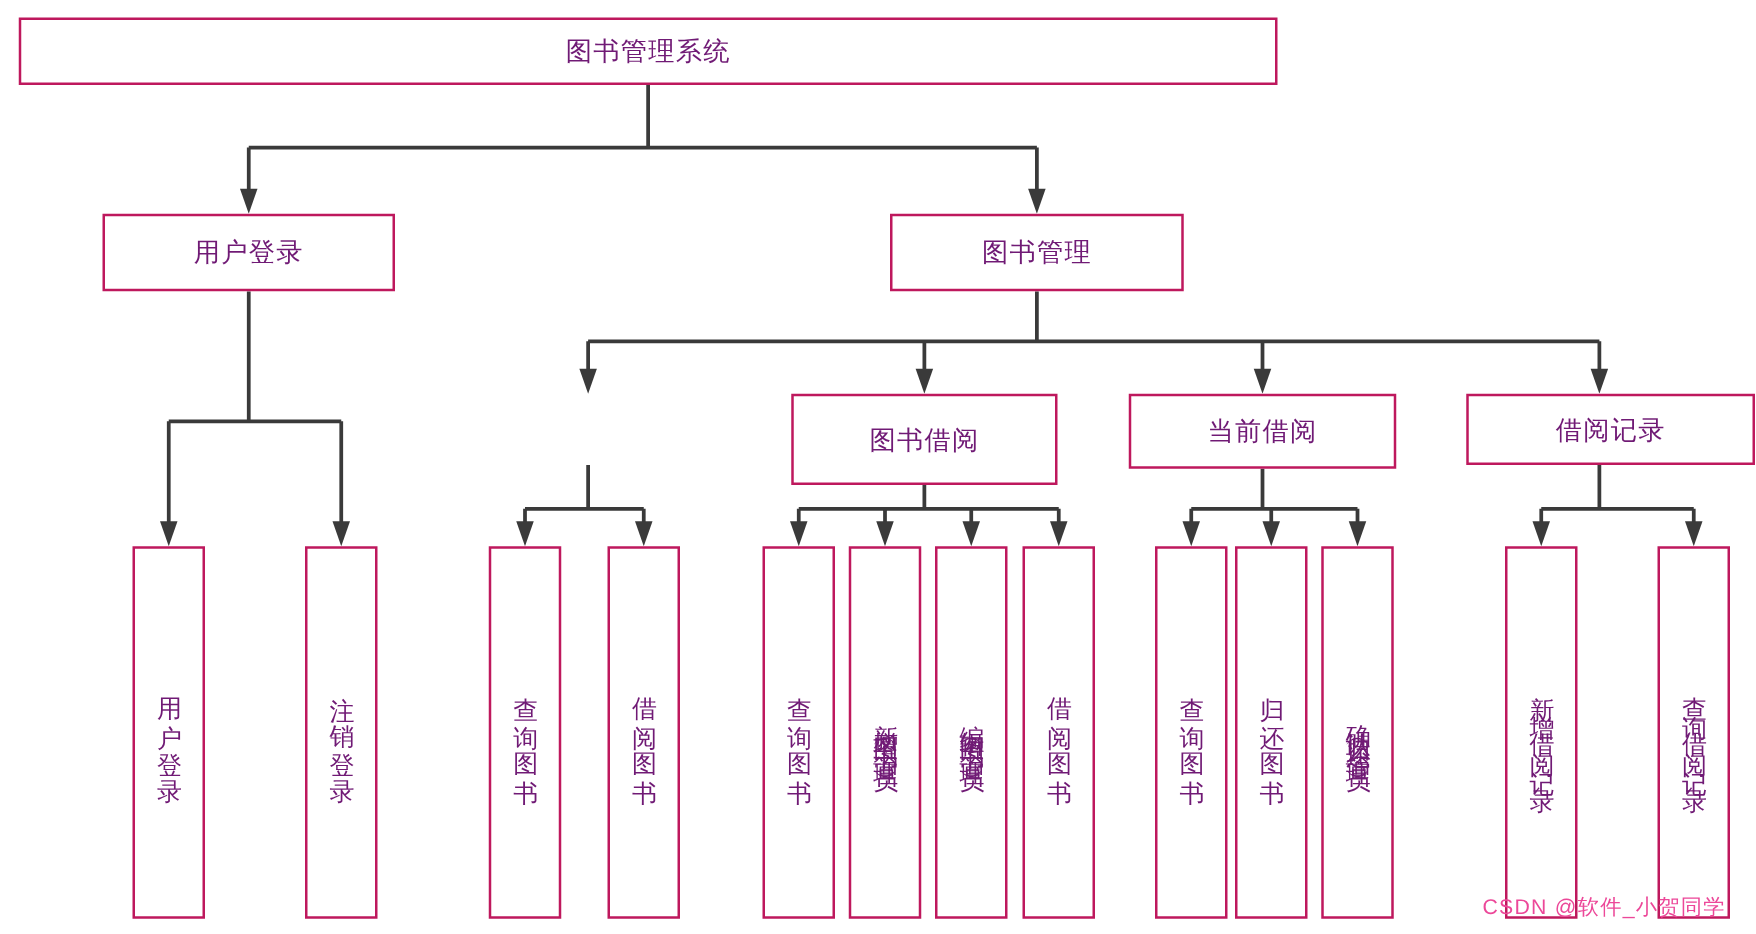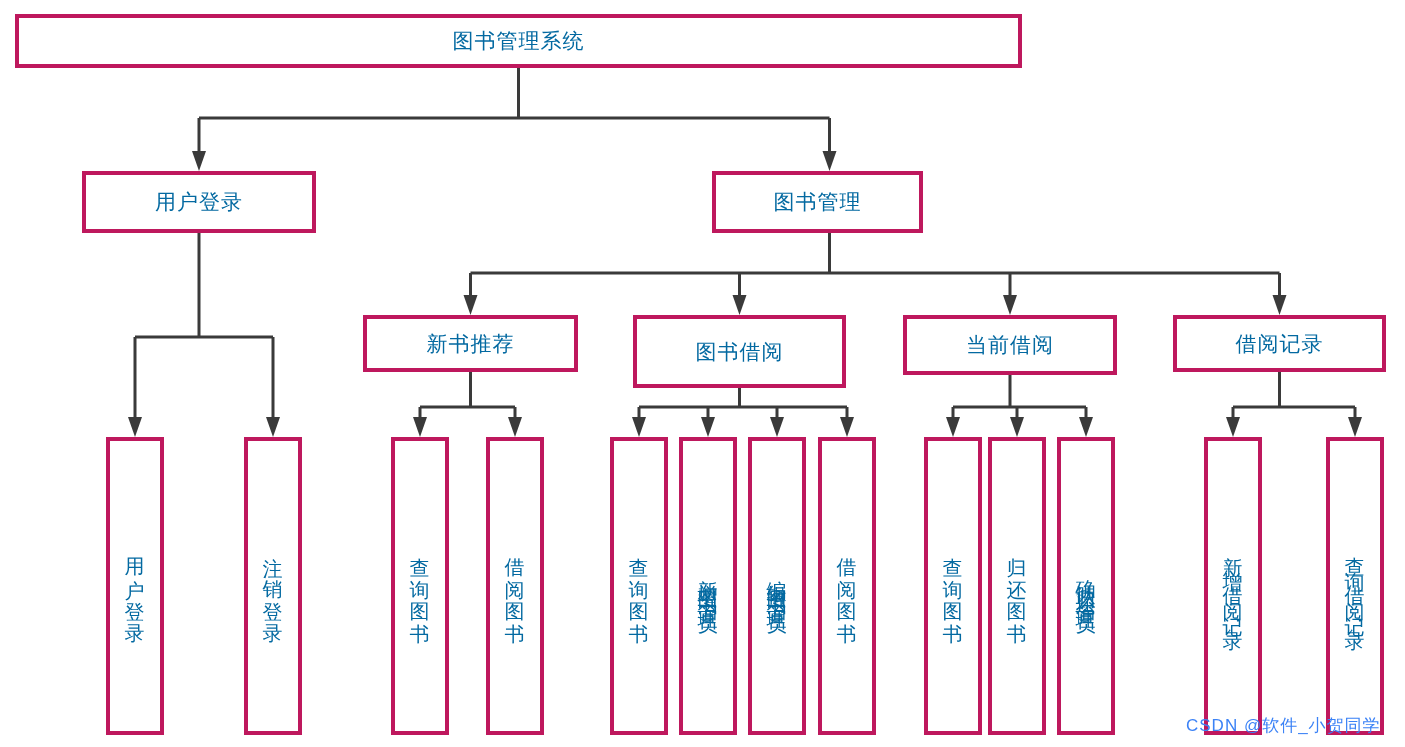--- a/index.html
+++ b/index.html
@@ -19,37 +19,37 @@
     position: absolute;
     left: 0;
     top: 0;
     width: 1405px;
     height: 747px;
   }
   .node {
     position: absolute;
     box-sizing: border-box;
     background: #ffffff;
-    border: 4px solid #be185d;
-    color: #0369a1;
+    border: 2px solid #be185d;
+    color: #701a75;
     display: flex;
     align-items: center;
     justify-content: center;
     font-size: 21px;
     letter-spacing: 1px;
     text-align: center;
   }
   
   .node.root       { left: 15px;   top: 14px;  width: 1007px; height: 54px; }
   .node.l2-login   { left: 82px;   top: 171px; width: 234px;  height: 62px; }
-  .node.l2-mgmt    { left: 712px;  top: 171px; width: 211px;  height: 62px; }
+  .node.l2-mgmt    { left: 712px;  top: 171px; width: 235px;  height: 62px; }
   .node.l3-new     { left: 363px;  top: 315px; width: 215px;  height: 57px; }
   .node.l3-borrow  { left: 633px;  top: 315px; width: 213px;  height: 73px; }
   .node.l3-current { left: 903px;  top: 315px; width: 214px;  height: 60px; }
-  .node.l3-records { left: 1173px; top: 315px; width: 213px;  height: 57px; }
+  .node.l3-records { left: 1173px; top: 315px; width: 231px;  height: 57px; }
   
   .node.leaf {
     top: 437px;
     width: 58px;
     height: 298px;
     writing-mode: vertical-rl;
     text-orientation: upright;
     font-size: 20px;
     line-height: 1;
   }
@@ -67,21 +67,21 @@
   .leaf.p9  { left: 924px;  }
   .leaf.p10 { left: 988px;  }
   .leaf.p11 { left: 1057px; }
   .leaf.p12 { left: 1204px; }
   .leaf.p13 { left: 1326px; }
   .watermark {
     position: absolute;
     left: 1186px;
     top: 714px;
     font-size: 17px;
-    color: #3b82f6;
+    color: #ec4899;
     white-space: nowrap;
     z-index: 5;
     letter-spacing: 1px;
   }
   .connectors path.line {
     stroke: #3a3a3a;
     stroke-width: 3;
     fill: none;
   }
   .connectors path.arrow {
@@ -142,21 +142,20 @@
       <path class="arrow" d="M1226 417 L1240 417 L1233 437 Z"></path>
       <path class="arrow" d="M1348 417 L1362 417 L1355 437 Z"></path>
     </g>
   </svg>
 
   <div class="node root">图书管理系统</div>
 
   <div class="node l2-login">用户登录</div>
   <div class="node l2-mgmt">图书管理</div>
 
-  <div class="node l3-new">新书推荐</div>
   <div class="node l3-borrow">图书借阅</div>
   <div class="node l3-current">当前借阅</div>
   <div class="node l3-records">借阅记录</div>
 
   <div class="node leaf ls-s p1">用户登录</div>
   <div class="node leaf ls-s p2">注销登录</div>
 
   <div class="node leaf ls-s p3">查询图书</div>
   <div class="node leaf ls-s p4">借阅图书</div>
 

